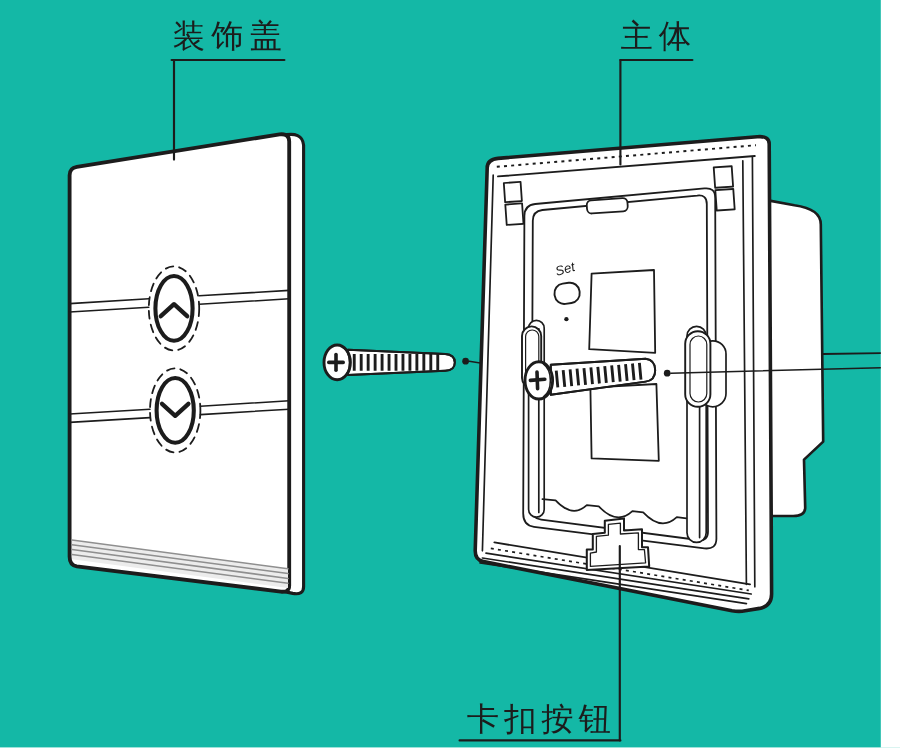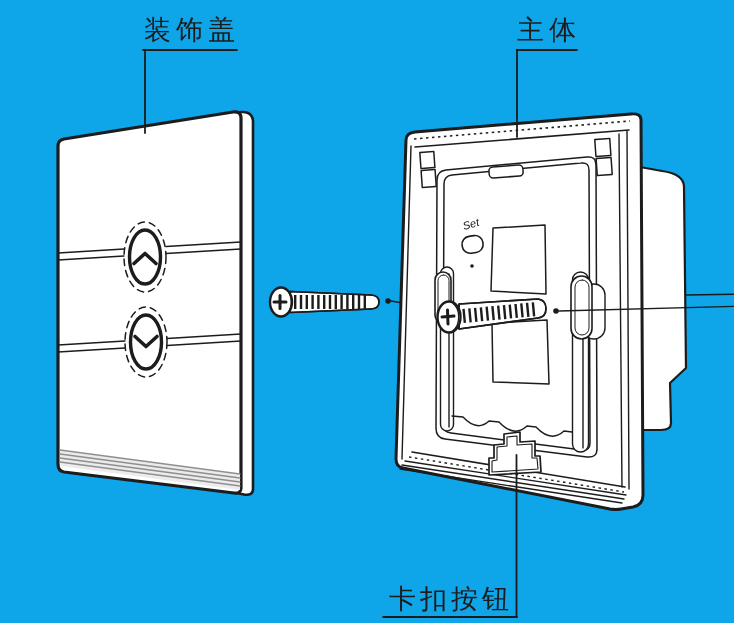--- a/index.html
+++ b/index.html
@@ -1,16 +1,16 @@
 <!DOCTYPE html>
 <html><head>
 <meta charset="utf-8">
 <style>
   html,body{margin:0;padding:0;background:#fff;}
-  .stage{position:relative;width:734px;height:623px;background:#0ea5e9;overflow:hidden;
+  .stage{position:relative;width:734px;height:623px;background:#14b8a6;overflow:hidden;
          font-family:"Liberation Sans","DejaVu Sans",sans-serif;}
   svg{display:block;}
   text{font-family:"Liberation Sans","DejaVu Sans",sans-serif;}
 </style>
 </head>
 <body>
 
 <div class="stage">
 <svg width="750" height="623" viewBox="0 0 750 623" xmlns="http://www.w3.org/2000/svg">
 

